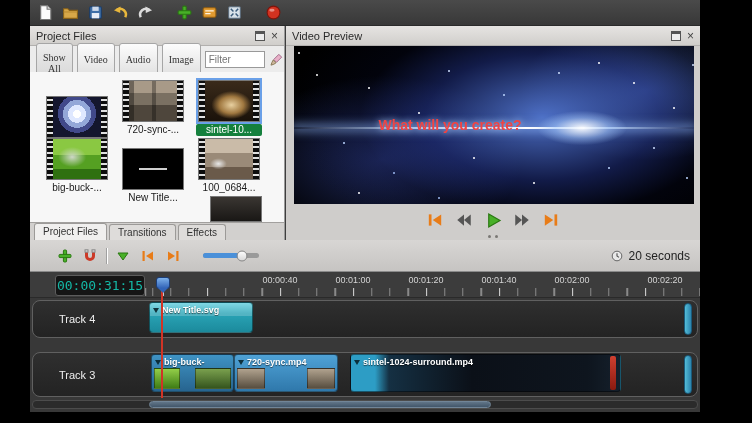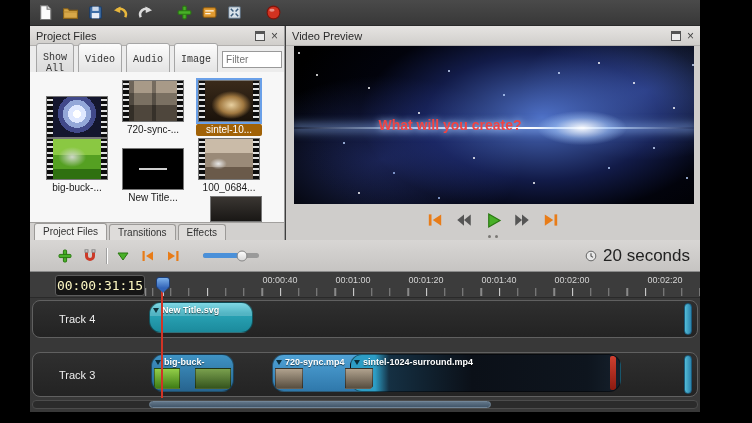--- a/index.html
+++ b/index.html
@@ -17,21 +17,21 @@
   .right-panel{position:absolute;left:256px;top:0;right:0;height:214px;background:#cfcdcb;}
 
   .panel-titlebar{position:absolute;top:0;left:0;right:0;height:20px;background:linear-gradient(#e6e4e2,#d0cecb);border-bottom:1px solid #b2b0ae;display:flex;align-items:center;padding:0 6px;font-size:11px;color:#2a2a2a;box-sizing:border-box;}
   .panel-titlebar .spacer{flex:1;}
   .float-btn{width:8px;height:8px;border:1px solid #555;background:#eee;margin-right:6px;position:relative;cursor:pointer;}
   .float-btn::after{content:"";position:absolute;left:0;right:0;top:0;height:2px;background:#555;}
   .close-btn{font-size:12px;line-height:10px;color:#444;cursor:pointer;}
 
   
   .filter-row{position:absolute;top:20px;left:0;right:0;height:26px;display:flex;align-items:center;gap:4px;padding:0 6px;background:#ececec;box-sizing:border-box;}
-  .filter-btn{font-size:10px;height:32px;padding:8px 6px;background:linear-gradient(#fcfcfc,#e2e2e2);border:1px solid #a6a6a6;border-radius:3px;color:#333;font-family:Liberation Mono, monospace;cursor:pointer;}
+  .filter-btn{font-size:10px;height:32px;padding:8px 6px;background:linear-gradient(#fcfcfc,#e2e2e2);border:1px solid #a6a6a6;border-radius:3px;color:#333;font-family:Liberation Serif, serif;cursor:pointer;}
   .filter-btn.active{background:linear-gradient(#ececec,#dadada);}
   .filter-input{width:52px;height:15px;font-size:10px;border:1px solid #999;padding:0 3px;font-family:inherit;}
   .brush-btn{width:17px;height:17px;display:flex;align-items:center;justify-content:center;cursor:pointer;}
 
   
   .files-area{position:absolute;top:46px;left:0;right:0;bottom:18px;background:#f7f7f7;overflow:hidden;}
   .file{position:absolute;width:66px;cursor:pointer;}
   .file:nth-child(1){left:14px;top:24px;}
   .file:nth-child(2){left:90px;top:8px;}
   .file:nth-child(3){left:166px;top:8px;}
@@ -44,21 +44,21 @@
   .pf-img{position:absolute;left:6px;right:6px;top:0;bottom:0;}
   .file-newtitle .pf-thumb::before,.file-newtitle .pf-thumb::after{display:none;}
   .file-newtitle .pf-img{left:0;right:0;background:#000;}
   .file-newtitle .pf-img::after{content:"";position:absolute;left:26%;right:26%;top:47%;height:2px;background:#cfcfcf;}
   .file-disco .pf-img{background:radial-gradient(circle at 50% 42%,#ffffff 0 4px,#dfe8ff 4px 9px,#93a7d8 9px 14px,#41498a 14px 19px,#14162e 19px 100%);}
   .file-street .pf-img{background:linear-gradient(90deg,rgba(0,0,0,.35) 0 10%,transparent 10% 48%,rgba(0,0,0,.3) 48% 56%,transparent 56%),linear-gradient(180deg,#a89a88 0 30%,#7a7062 30% 60%,#4e463c 60% 100%);}
   .file-sintel .pf-img{background:radial-gradient(ellipse 20px 14px at 55% 60%,#e8d0a0,#a07840 60%,rgba(0,0,0,0) 100%),linear-gradient(180deg,#3a2a1a,#1a120a);}
   .file-bunny .pf-img{background:radial-gradient(ellipse 14px 10px at 40% 45%,#cfd8c8,rgba(0,0,0,0) 100%),linear-gradient(180deg,#8ac842 0 40%,#55a022 40% 75%,#2f7010 75%);}
   .file-room .pf-img{background:radial-gradient(ellipse 12px 8px at 28% 62%,#e8e8e8,rgba(0,0,0,0) 70%),linear-gradient(180deg,#cabba8 0 35%,#9a8a78 35% 70%,#6a5a4a 70%);}
   .pf-label{margin-top:2px;font-size:10px;line-height:12px;text-align:center;color:#1a1a1a;white-space:nowrap;overflow:hidden;border-radius:2px;}
-  .file.selected .pf-label{background:#a16207;color:#fff;}
+  .file.selected .pf-label{background:#15803d;color:#fff;}
   .file.selected .pf-thumb{outline:2px solid #6aa0e8;}
   .file-partial{position:absolute;left:180px;top:124px;width:52px;height:26px;background:linear-gradient(#3a3632,#191715);border:1px solid #777;box-sizing:border-box;}
 
   
   .pf-tabs{position:absolute;bottom:0;left:0;right:0;height:18px;background:#d2d0ce;border-top:1px solid #a2a09e;display:flex;align-items:flex-end;gap:2px;padding-left:4px;box-sizing:border-box;}
   .pf-tab{font-size:10px;height:15px;line-height:15px;padding:0 8px;background:#dedcda;border:1px solid #9c9a98;border-bottom:none;border-radius:3px 3px 0 0;color:#333;cursor:pointer;}
   .pf-tab.active{background:#f0efee;height:16px;line-height:16px;}
 
   
   .video-stage{position:absolute;top:20px;left:0;right:0;bottom:32px;}
@@ -80,39 +80,39 @@
 
   
   .timeline{position:absolute;top:240px;left:0;right:0;bottom:0;background:#383838;}
   .tl-toolbar{position:absolute;top:0;left:0;right:0;height:32px;background:linear-gradient(#d8d6d4,#c6c4c2);border-bottom:1px solid #8a8a8a;display:flex;align-items:center;gap:7px;padding:0 10px 0 26px;box-sizing:border-box;}
   .ttb-btn{width:18px;height:18px;display:flex;align-items:center;justify-content:center;cursor:pointer;}
   .ttb-sep{width:1px;height:16px;background:#a0a0a0;box-shadow:1px 0 0 #fff;}
   .zoom-slider{width:56px;height:5px;background:#9a9a9a;border-radius:3px;position:relative;margin-left:14px;cursor:pointer;}
   .zoom-slider .fill{position:absolute;left:0;top:0;bottom:0;width:70%;background:#4a90d9;border-radius:3px;}
   .zoom-slider .knob{position:absolute;left:70%;top:50%;transform:translate(-50%,-50%);width:11px;height:11px;border-radius:50%;background:linear-gradient(#fdfdfd,#d8d8d8);border:1px solid #888;box-sizing:border-box;}
   .tl-spacer{flex:1;}
-  .zoom-scale{display:flex;align-items:center;gap:5px;font-size:17px;color:#222;}
+  .zoom-scale{display:flex;align-items:center;gap:5px;font-size:12px;color:#222;}
 
   .tl-ruler{position:absolute;top:32px;left:0;right:0;height:26px;background:#3c3c3c;border-bottom:1px solid #2a2a2a;box-sizing:border-box;}
-  .time-display{position:absolute;left:25px;top:3px;width:88px;height:19px;background:#151515;border:1px solid #5c5c5c;border-radius:3px;color:#fef9c3;font-family:"DejaVu Sans Mono",monospace;font-size:13px;line-height:19px;text-align:center;cursor:text;}
+  .time-display{position:absolute;left:25px;top:3px;width:88px;height:19px;background:#151515;border:1px solid #5c5c5c;border-radius:3px;color:#14b8a6;font-family:"DejaVu Sans Mono",monospace;font-size:13px;line-height:19px;text-align:center;cursor:text;}
   .ruler-strip{position:absolute;left:115px;right:0;top:0;bottom:0;overflow:hidden;cursor:pointer;text-align:right;}
   .ruler-label{position:absolute;top:3px;transform:translateX(-50%);font-size:9px;color:#d5d5d5;white-space:nowrap;}
   .ruler-ticks{position:absolute;left:0;right:0;bottom:1px;height:8px;background-image:repeating-linear-gradient(90deg,#c8c8c8 0 1px,transparent 1px 73px),repeating-linear-gradient(90deg,#8a8a8a 0 1px,transparent 1px 18.25px);background-position:62px 0,7.25px 0;}
   .playhead-marker{position:absolute;top:37px;left:126px;width:12px;height:10px;background:linear-gradient(#7cb0ea,#3264b8);border:1px solid #1c3e78;border-radius:3px;z-index:9;cursor:grab;}
   .playhead-marker::after{content:"";position:absolute;left:50%;top:100%;transform:translateX(-50%);border:5px solid transparent;border-top:5px solid #3264b8;}
   .playhead-line{position:absolute;left:131px;top:50px;width:2px;height:108px;background:#d03426;z-index:8;}
 
   .tl-tracks{position:absolute;top:58px;left:0;right:0;bottom:0;}
   .track-row{position:absolute;left:2px;right:2px;border:1px solid #606060;border-radius:8px;background:linear-gradient(#2f2f2f,#232323);box-sizing:border-box;}
   .track-row.t4{top:2px;height:38px;}
   .track-row.t3{top:54px;height:45px;}
   .track-name{position:absolute;left:26px;top:50%;transform:translateY(-50%);font-size:11px;color:#eee;}
   .track-endcap{position:absolute;right:5px;top:2px;bottom:2px;width:8px;border-radius:4px;background:linear-gradient(90deg,#54bcd8,#2b84ad);border:1px solid #1a5a7a;box-sizing:border-box;}
 
-  .clip{position:absolute;top:1px;bottom:4px;border-radius:12px;overflow:hidden;border:1px solid rgba(0,0,0,.45);box-sizing:border-box;cursor:pointer;}
+  .clip{position:absolute;top:1px;bottom:4px;border-radius:4px;overflow:hidden;border:1px solid rgba(0,0,0,.45);box-sizing:border-box;cursor:pointer;}
   .clip-head{position:relative;z-index:4;height:12px;display:flex;align-items:center;gap:3px;padding:1px 2px 0 3px;font-size:9px;font-weight:bold;color:#fff;white-space:nowrap;overflow:hidden;text-shadow:0 1px 1px rgba(0,0,0,.6);}
   .caret{width:0;height:0;border-left:3.5px solid transparent;border-right:3.5px solid transparent;border-top:5px solid rgba(8,36,44,.9);flex:none;}
   .clip-title-svg{background:linear-gradient(180deg,#60cede 0,#2aa4b6 35%,#1b8a9c 100%);}
   .clip-title-svg .clip-head{background:rgba(255,255,255,.2);}
   .clip-bigbuck{background:linear-gradient(180deg,#3f93c4,#27648f);}
   .clip-bigbuck::before{content:"";position:absolute;z-index:1;left:2px;top:13px;bottom:2px;width:24px;background:linear-gradient(180deg,#93ce48,#3f7d16);border:1px solid rgba(0,0,0,.4);}
   .clip-bigbuck::after{content:"";position:absolute;z-index:1;right:2px;top:13px;bottom:2px;width:34px;background:linear-gradient(180deg,#7aa04e,#35551e);border:1px solid rgba(0,0,0,.4);}
   .clip-sync{background:linear-gradient(180deg,#4fa2d6,#2f78ab);}
   .clip-sync::before{content:"";position:absolute;z-index:1;left:2px;top:13px;bottom:2px;width:26px;background:linear-gradient(180deg,#b0a28e,#584e40);border:1px solid rgba(0,0,0,.4);}
   .clip-sync::after{content:"";position:absolute;z-index:1;right:2px;top:13px;bottom:2px;width:26px;background:linear-gradient(180deg,#b0a28e,#584e40);border:1px solid rgba(0,0,0,.4);}
@@ -385,21 +385,21 @@
         <div class="track-endcap"></div>
       </div>
       <div class="track-row t3">
         <span class="track-name">Track 3</span>
         <div class="clip clip-bigbuck" style="left: 118px; width: 83px;">
             <div class="clip-head">
                 <i class="caret"></i>
                 <span>big-buck-</span>
               </div>
           </div>
-            <div class="clip clip-sync" style="left: 201px; width: 104px; margin-left: 38px;">
+            <div class="clip clip-sync" style="left: 201px; width: 104px;">
             <div class="clip-head">
                 <i class="caret"></i>
                 <span>720-sync.mp4</span>
               </div>
           </div>
             <div class="clip clip-sintel" style="left: 309px; width: 271px; margin-left: 8px;">
             <div class="clip-head">
                 <i class="caret"></i>
                 <span>sintel-1024-surround.mp4</span>
               </div>

